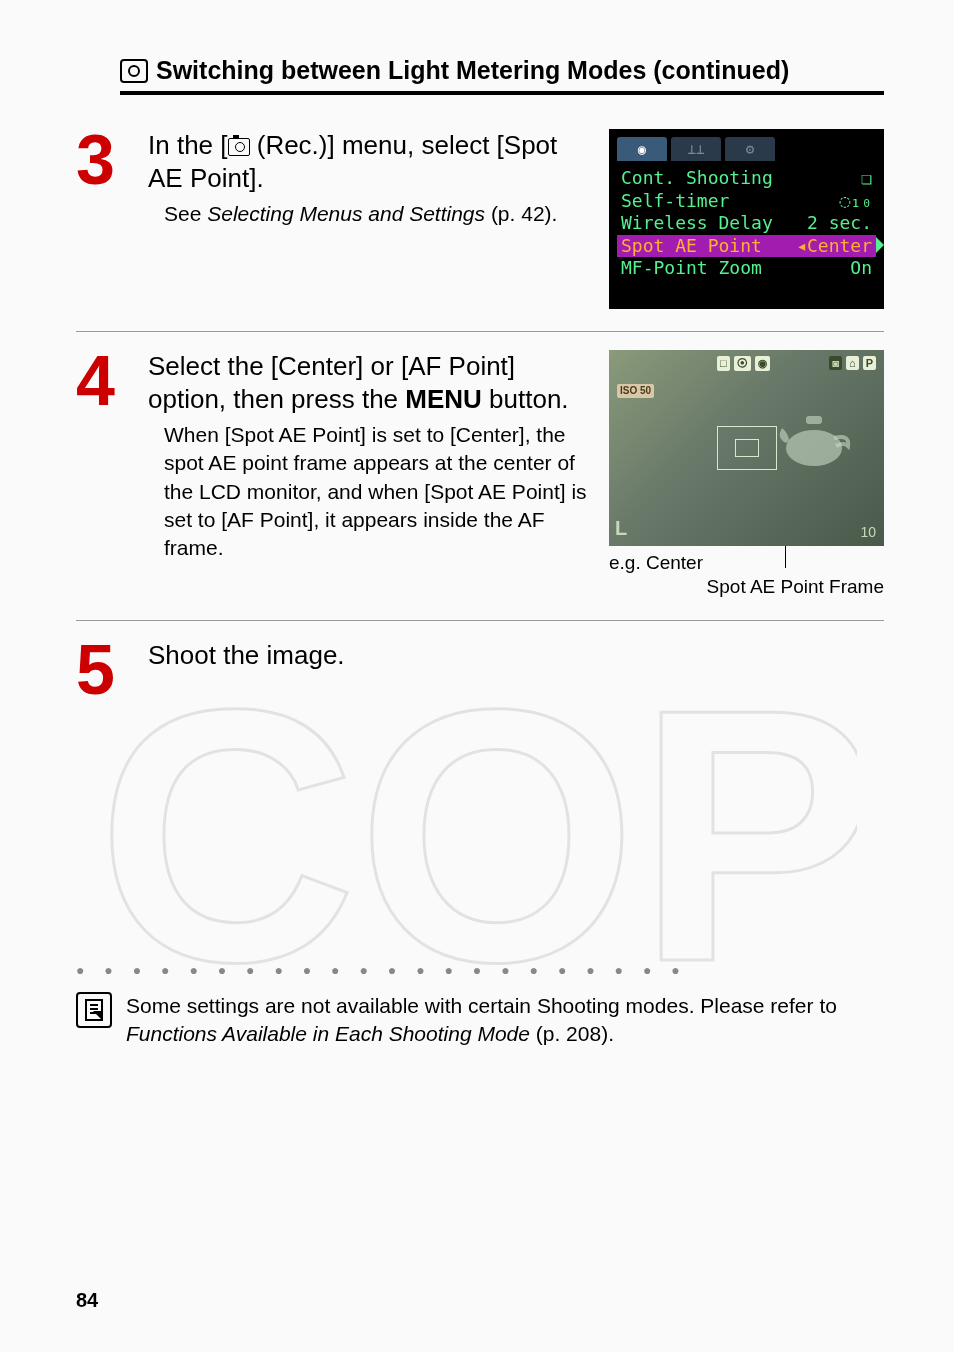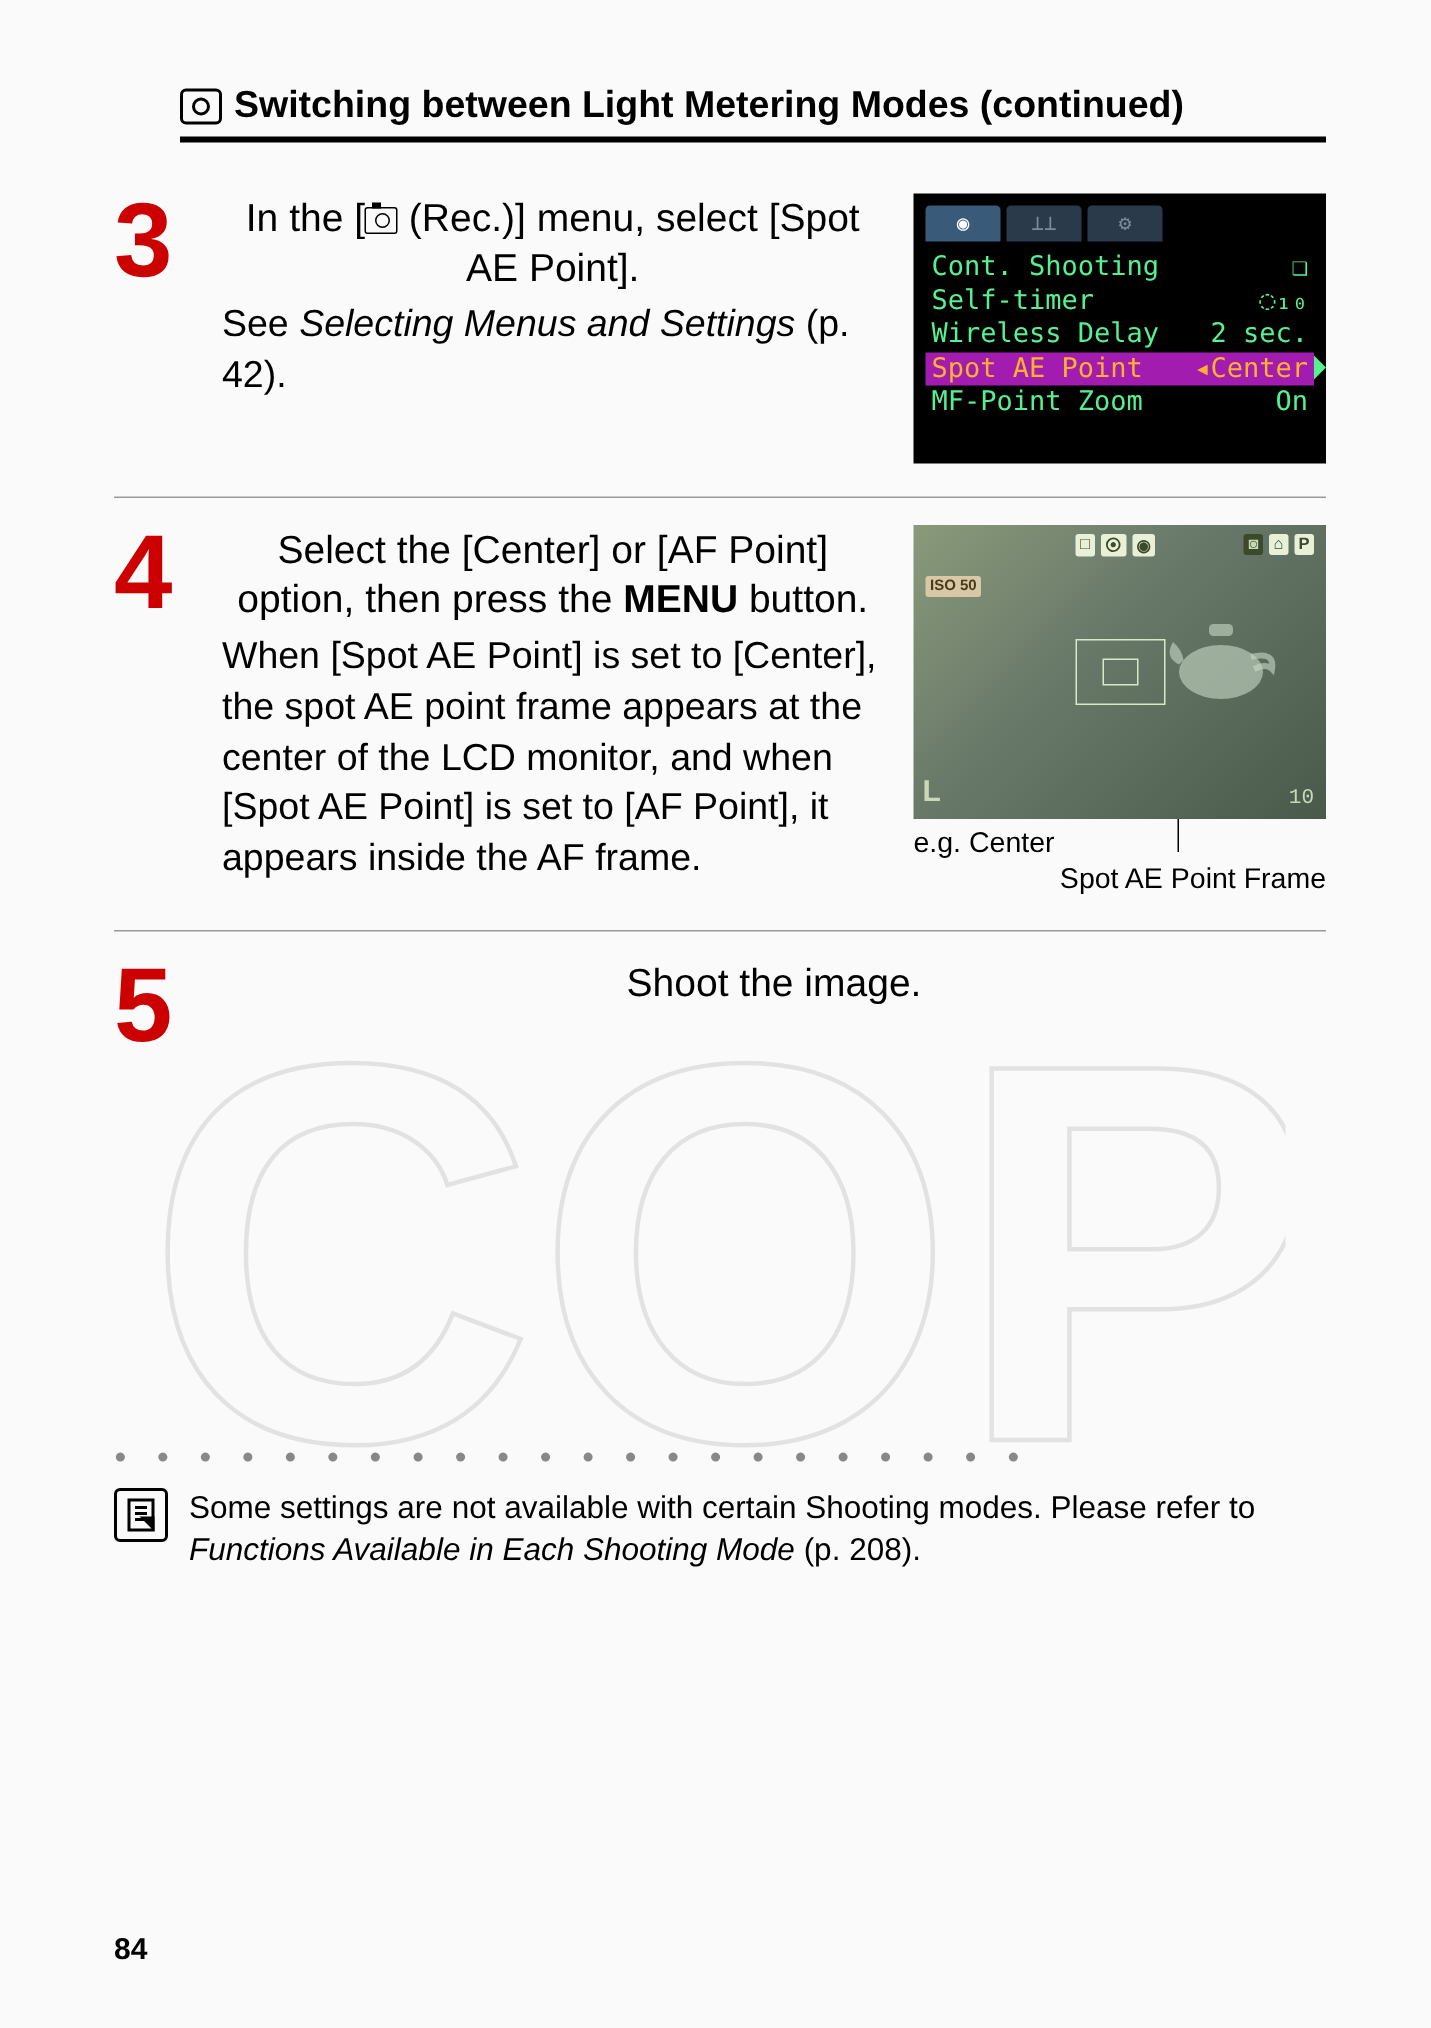--- a/index.html
+++ b/index.html
@@ -67,34 +67,33 @@
     line-height: 0.9;
     min-width: 52px;
     letter-spacing: -3px;
   }
   .step-text { flex: 1; }
   .step-head {
     font-size: 26px;
     line-height: 1.25;
     margin-bottom: 6px;
     font-weight: 400;
-    text-align: center;
   }
   .step-head .bold { font-weight: 700; }
   .cam-icon {
     display:inline-block;
     width:22px;height:18px;
     border:1.5px solid #000;
     border-radius:2px;
     position:relative;
     vertical-align:-2px;
   }
   .cam-icon::after{content:"";position:absolute;top:3px;left:6px;width:8px;height:8px;border:1.5px solid #000;border-radius:50%;}
   .cam-icon::before{content:"";position:absolute;top:-4px;left:4px;width:6px;height:4px;background:#000;}
-  .step-body { font-size: 25px; line-height: 1.35; }
+  .step-body { font-size: 21px; line-height: 1.35; margin-left: 16px; }
   .step-body i { font-style: italic; }
   .shot {
     width: 275px;
     flex: none;
   }
   .menu-sim {
     width: 275px;
     height: 180px;
     background: #000;
     padding: 8px;
@@ -125,21 +124,21 @@
   }
   .lcd-overlay{position:absolute;inset:0;}
   .lcd-top-icons{position:absolute;top:6px;right:8px;display:flex;gap:4px;align-items:center;}
   .lcd-icon{background:#e8f0d8;color:#3a4a2a;font-size:11px;padding:1px 3px;border-radius:2px;font-weight:bold;}
   .lcd-icon.dark{background:#3a4a2a;color:#c8d8b8;}
   .lcd-top-left{position:absolute;top:6px;left:108px;display:flex;gap:4px;}
   .iso-badge{position:absolute;top:34px;left:8px;background:#d8c8a8;color:#4a3a1a;font-size:10px;padding:2px 3px;border-radius:2px;font-weight:bold;line-height:1;}
   .af-frame{position:absolute;top:50%;left:50%;width:60px;height:44px;transform:translate(-50%,-50%);border:1px solid #d8e8c8;}
   .spot-frame{position:absolute;top:50%;left:50%;width:24px;height:18px;transform:translate(-50%,-50%);border:1px solid #d8e8c8;}
   .lcd-L{position:absolute;bottom:6px;left:6px;color:#c8d8b8;font-size:20px;font-weight:bold;}
-  .lcd-bottom-right{position:absolute;bottom:6px;right:8px;color:#c8d8b8;font-size:14px;font-family:Liberation Mono, monospace;margin-left:16px;}
+  .lcd-bottom-right{position:absolute;bottom:6px;right:8px;color:#c8d8b8;font-size:14px;font-family:Liberation Sans, sans-serif;margin-left:16px;}
   .teapot{position:absolute;top:48px;right:30px;width:80px;height:70px;}
   .caption { font-size: 19px; margin-top: 6px; }
   .caption-sub { font-size: 19px; text-align: right; margin-top: 2px; }
   .leader-line{position:absolute;width:1px;height:22px;background:#000;right:98px;top:196px;}
   .dots { margin-top: 260px; margin-bottom: 14px; letter-spacing: 8px; color: #888; font-size: 14px; }
   .footnote {
     display: flex;
     gap: 14px;
     align-items: flex-start;
   }

